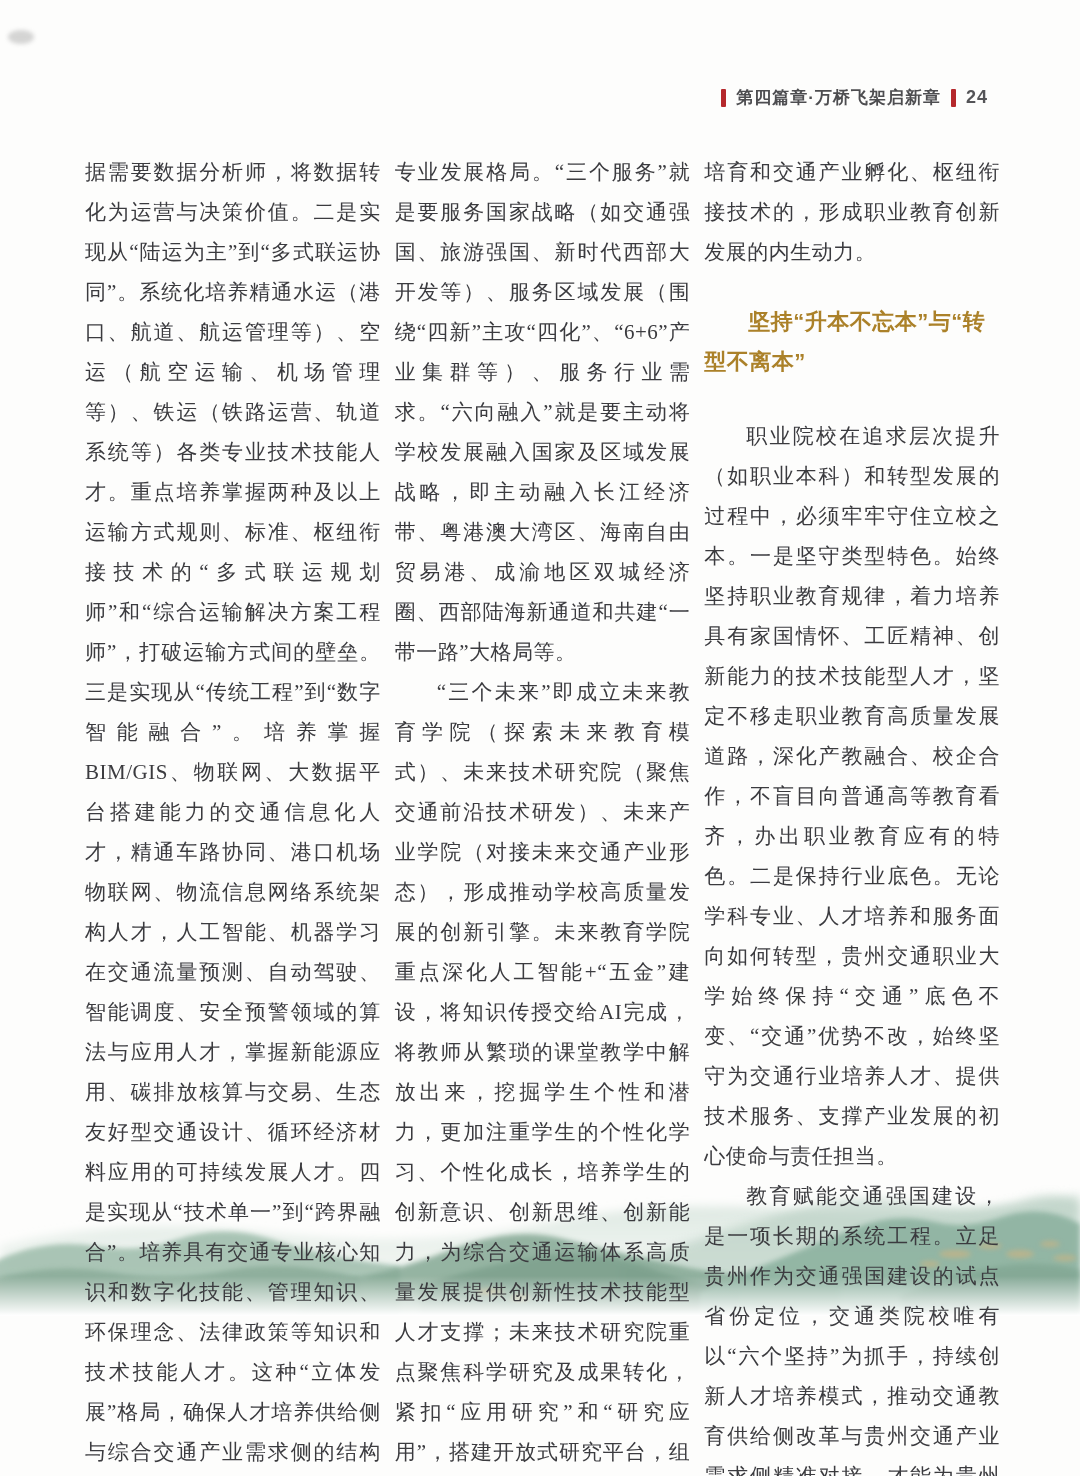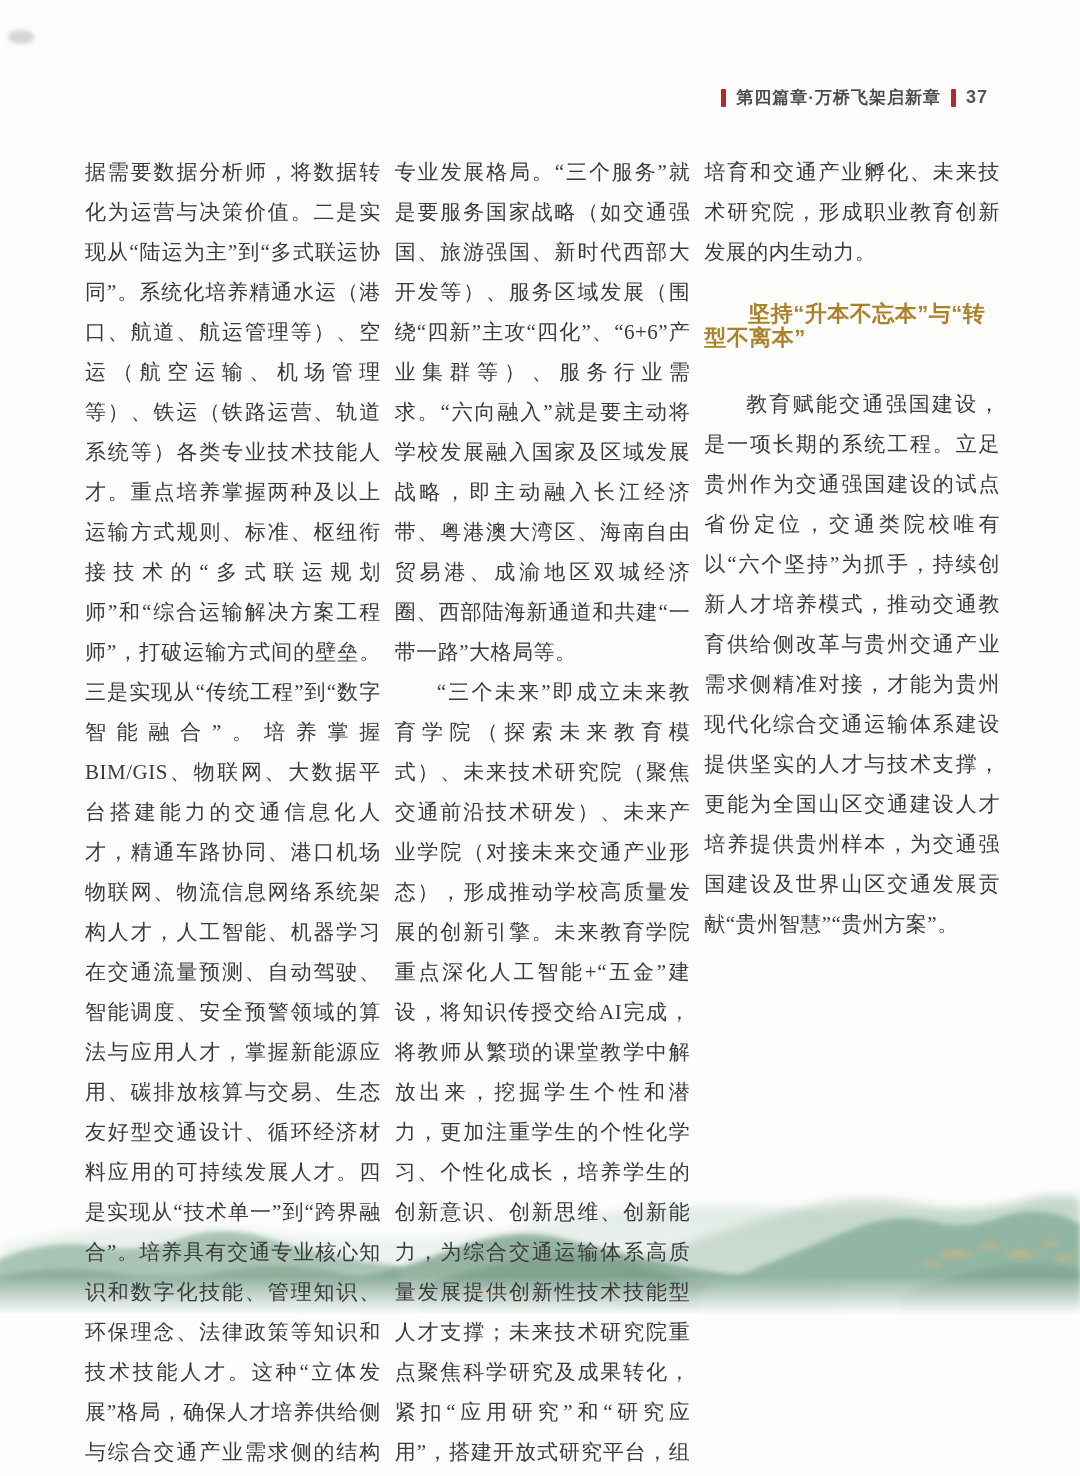--- a/index.html
+++ b/index.html
@@ -27,58 +27,59 @@
   }
   .col{flex:1 1 0;min-width:0;}
   .col p{
     margin:0;font-size:21px;line-height:40px;
     text-align:justify;text-align-last:left;
     letter-spacing:0.5px;
   }
   .para{text-indent:2em;}
   .heading{
     margin:30px 0 34px 0;
-    font-size:22px;line-height:24px;font-weight:bold;
+    font-size:22px;line-height:40px;font-weight:bold;
     color:#ab8129;text-indent:2em;
     font-family:"Liberation Sans","DejaVu Sans",sans-serif;
     letter-spacing:0.5px;
   }
   
   .mountains{position:absolute;left:0;bottom:0;width:1080px;height:170px;z-index:1;pointer-events:none;}
   .speck{position:absolute;top:30px;left:8px;width:26px;height:14px;background:#8a8a8a;opacity:.35;border-radius:50%;filter:blur(2px);}
 </style>
 </head>
 <body>
 
 <div class="page">
 
   <div class="speck"></div>
 
   <header class="page-header">
     <span class="hbar"></span>
     <span class="htitle">第四篇章·万桥飞架启新章</span>
     <span class="hbar"></span>
-    <span class="hpage">37</span>
+    <span class="hpage">24</span>
   </header>
 
   <main class="columns">
 
     <section class="col">
       <p>据需要数据分析师，将数据转化为运营与决策价值。二是实现从“陆运为主”到“多式联运协同”。系统化培养精通水运（港口、航道、航运管理等）、空运（航空运输、机场管理等）、铁运（铁路运营、轨道系统等）各类专业技术技能人才。重点培养掌握两种及以上运输方式规则、标准、枢纽衔接技术的“多式联运规划师”和“综合运输解决方案工程师”，打破运输方式间的壁垒。三是实现从“传统工程”到“数字智能融合”。培养掌握BIM/GIS、物联网、大数据平台搭建能力的交通信息化人才，精通车路协同、港口机场物联网、物流信息网络系统架构人才，人工智能、机器学习在交通流量预测、自动驾驶、智能调度、安全预警领域的算法与应用人才，掌握新能源应用、碳排放核算与交易、生态友好型交通设计、循环经济材料应用的可持续发展人才。四是实现从“技术单一”到“跨界融合”。培养具有交通专业核心知识和数字化技能、管理知识、环保理念、法律政策等知识和技术技能人才。这种“立体发展”格局，确保人才培养供给侧与综合交通产业需求侧的结构性匹配。</p>
 
     </section>
 
     <section class="col">
       <p>专业发展格局。“三个服务”就是要服务国家战略（如交通强国、旅游强国、新时代西部大开发等）、服务区域发展（围绕“四新”主攻“四化”、“6+6”产业集群等）、服务行业需求。“六向融入”就是要主动将学校发展融入国家及区域发展战略，即主动融入长江经济带、粤港澳大湾区、海南自由贸易港、成渝地区双城经济圈、西部陆海新通道和共建“一带一路”大格局等。</p>
       <p class="para">“三个未来”即成立未来教育学院（探索未来教育模式）、未来技术研究院（聚焦交通前沿技术研发）、未来产业学院（对接未来交通产业形态），形成推动学校高质量发展的创新引擎。未来教育学院重点深化人工智能+“五金”建设，将知识传授交给AI完成，将教师从繁琐的课堂教学中解放出来，挖掘学生个性和潜力，更加注重学生的个性化学习、个性化成长，培养学生的创新意识、创新思维、创新能力，为综合交通运输体系高质量发展提供创新性技术技能型人才支撑；未来技术研究院重点聚焦科学研究及成果转化，紧扣“应用研究”和“研究应用”，搭建开放式研究平台，组建开放式研究团队，围绕“交通前沿”开展应用技术研究，产出一批可转化、能助推交通产业高质量发展的研究成果；未来产业学院重点是搭建产教融合平台，深化科教融汇和产教融合，在技术技能人才培养、应用技术</p>
     </section>
 
     <section class="col">
-      <p>培育和交通产业孵化、未来技术研究院，形成职业教育创新发展的内生动力。</p>
+      <p>培育和交通产业孵化、枢纽衔接技术的，形成职业教育创新发展的内生动力。</p>
       <h2 class="heading">坚持“升本不忘本”与“转型不离本”</h2>
+      <p class="para">职业院校在追求层次提升（如职业本科）和转型发展的过程中，必须牢牢守住立校之本。一是坚守类型特色。始终坚持职业教育规律，着力培养具有家国情怀、工匠精神、创新能力的技术技能型人才，坚定不移走职业教育高质量发展道路，深化产教融合、校企合作，不盲目向普通高等教育看齐，办出职业教育应有的特色。二是保持行业底色。无论学科专业、人才培养和服务面向如何转型，贵州交通职业大学始终保持“交通”底色不变、“交通”优势不改，始终坚守为交通行业培养人才、提供技术服务、支撑产业发展的初心使命与责任担当。</p>
       <p class="para">教育赋能交通强国建设，是一项长期的系统工程。立足贵州作为交通强国建设的试点省份定位，交通类院校唯有以“六个坚持”为抓手，持续创新人才培养模式，推动交通教育供给侧改革与贵州交通产业需求侧精准对接，才能为贵州现代化综合交通运输体系建设提供坚实的人才与技术支撑，更能为全国山区交通建设人才培养提供贵州样本，为交通强国建设及世界山区交通发展贡献“贵州智慧”“贵州方案”。</p>
 
     </section>
 
   </main>
 
   <svg class="mountains" viewBox="0 0 1080 170" preserveAspectRatio="none" xmlns="http://www.w3.org/2000/svg">
     <defs>
       <filter id="soft1" x="-20%" y="-50%" width="140%" height="220%">
           <feGaussianBlur stdDeviation="5"></feGaussianBlur>

